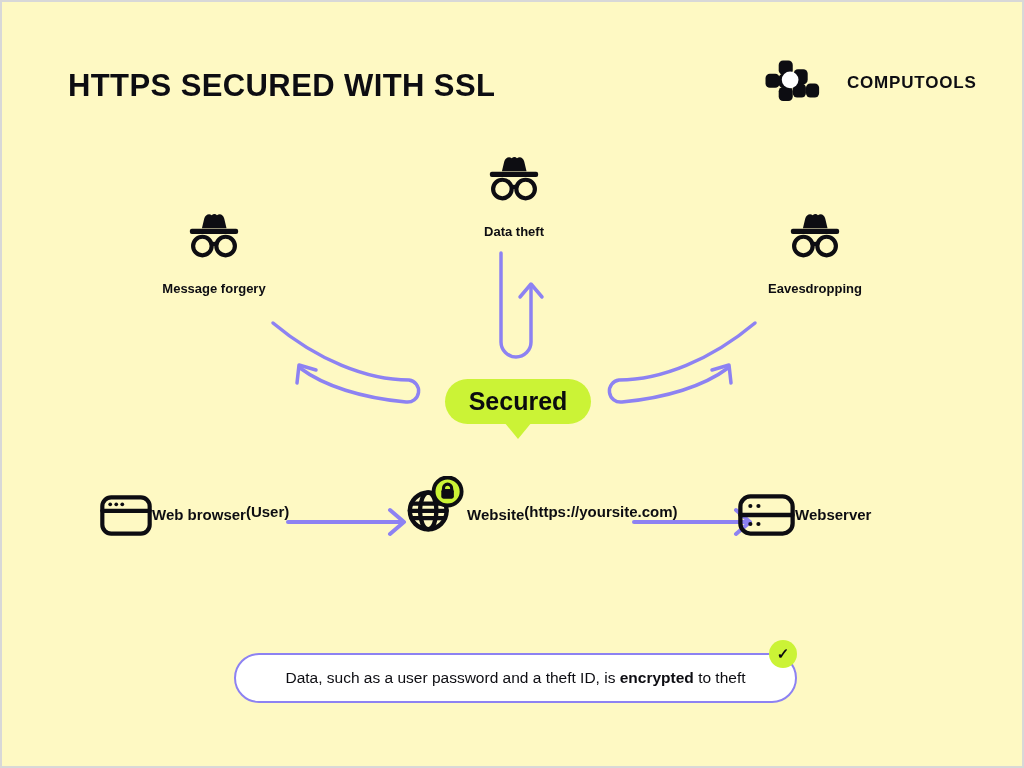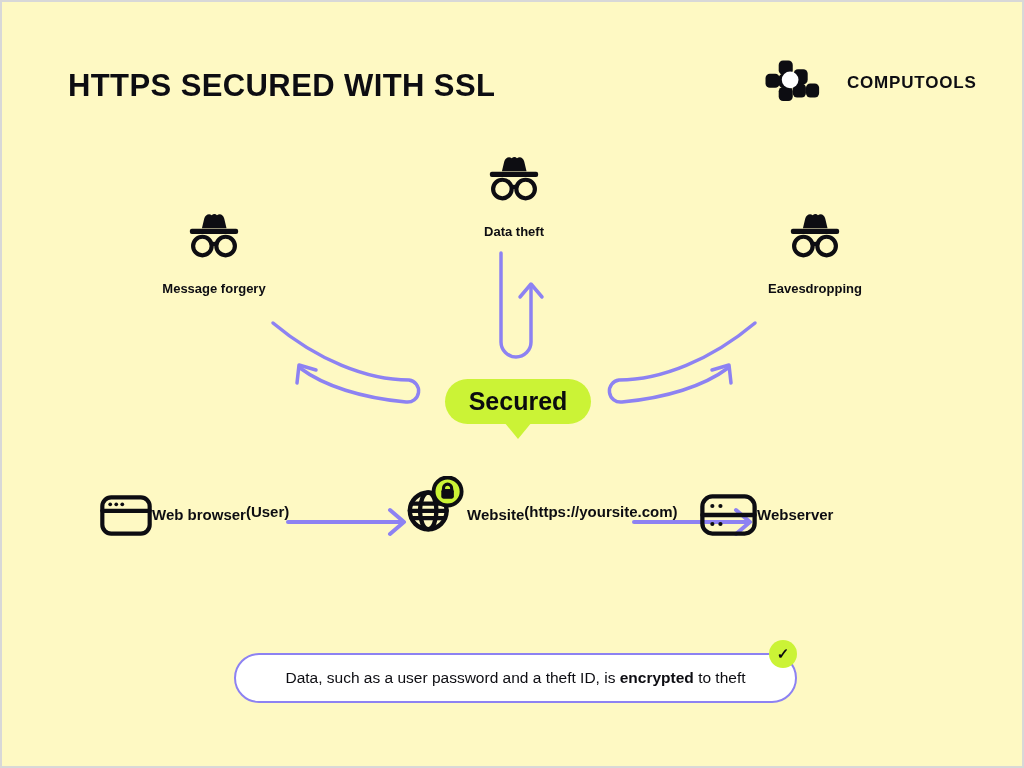--- a/index.html
+++ b/index.html
@@ -162,21 +162,21 @@
         <path d="M9 43.5 H43" class="stroke" stroke-width="4"></path>
         <circle cx="46" cy="16" r="14.5" fill="var(--accent-green)" stroke="var(--ink)" stroke-width="4"></circle>
         <path d="M41.8 14 V 12.6 a 4.2 4.2 0 0 1 8.4 0 V 14" fill="none" stroke="var(--ink)" stroke-width="3.2" stroke-linecap="round"></path>
         <rect x="39.5" y="13.5" width="13" height="10" rx="2.2" class="fillink"></rect>
       </svg>
     </div>
     <div class="node-label">Website</div>
     <div class="node-sublabel">(https://yoursite.com)</div>
   </div>
 
-  <div class="abs node" style="left:698px;top:474px">
+  <div class="abs node" style="left:736px;top:474px">
     <div class="icon-wrap">
       <svg width="57" height="42" viewBox="0 0 60 44">
         <rect x="2.5" y="2.5" width="55" height="39" rx="10.5" class="stroke"></rect>
         <path d="M2.5 22 H57.5" class="stroke"></path>
         <circle cx="13" cy="12.5" r="2.2" class="fillink"></circle>
         <circle cx="21.5" cy="12.5" r="2.2" class="fillink"></circle>
         <circle cx="13" cy="31.5" r="2.2" class="fillink"></circle>
         <circle cx="21.5" cy="31.5" r="2.2" class="fillink"></circle>
       </svg>
     </div>

